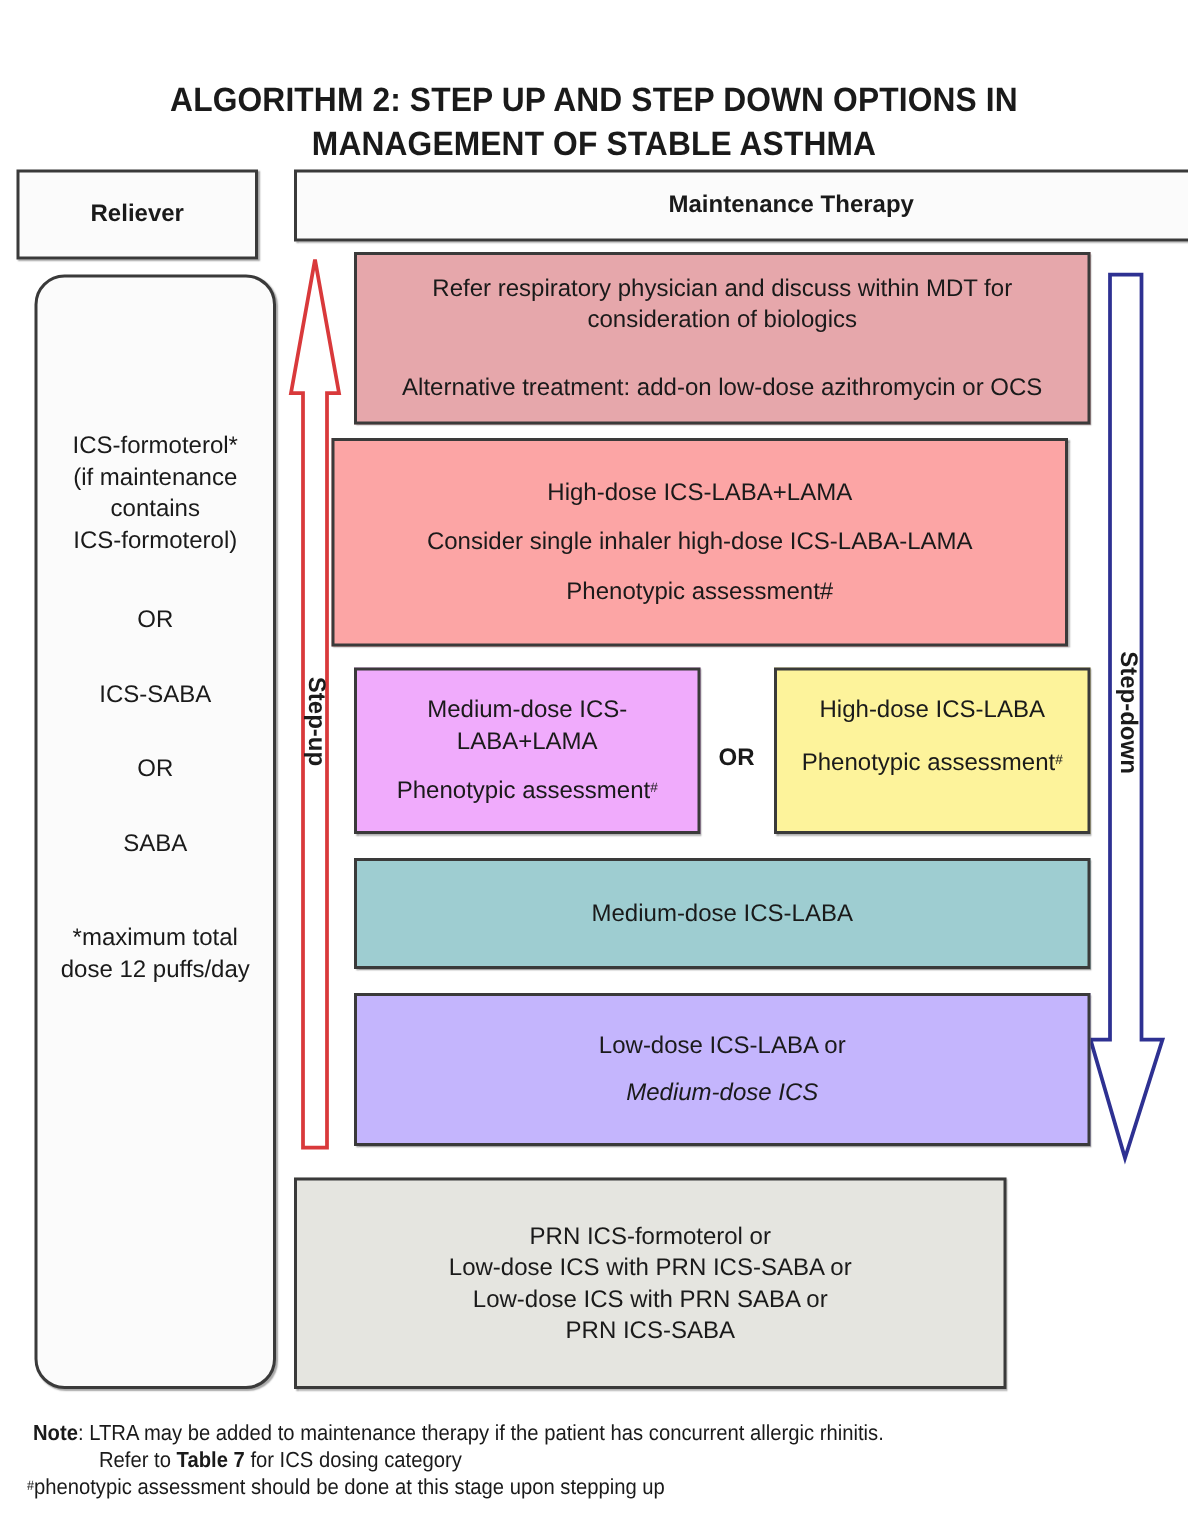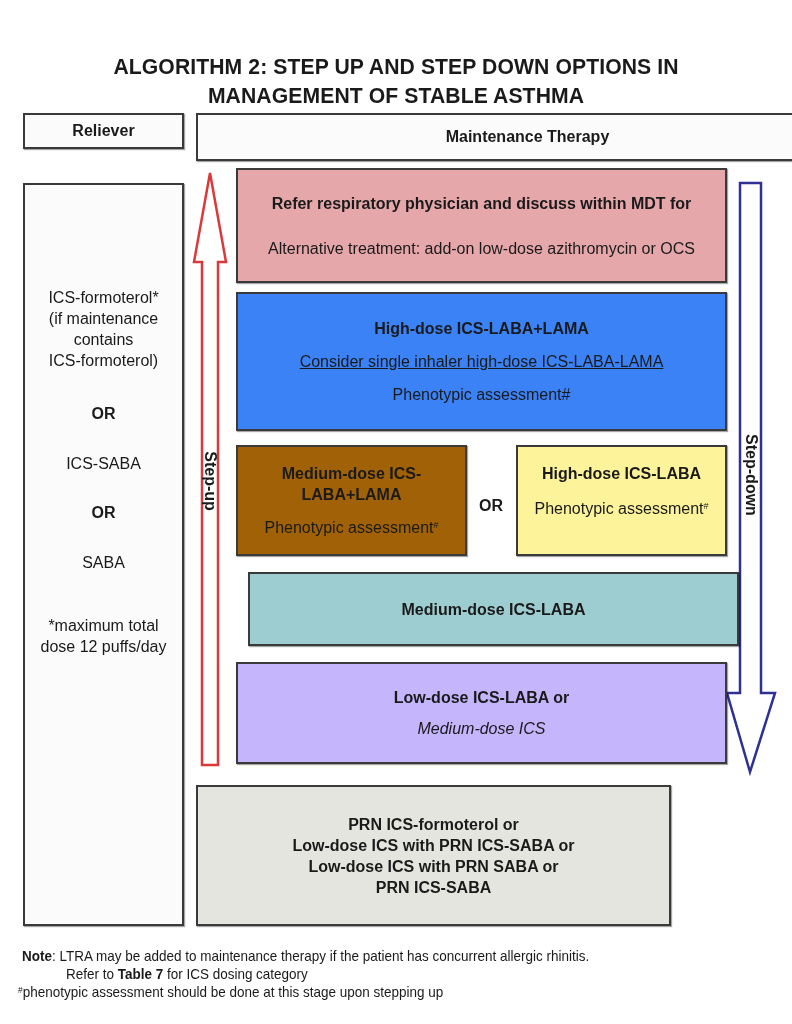--- a/index.html
+++ b/index.html
@@ -4,46 +4,46 @@
 <style>
   html, body { margin: 0; padding: 0; background: #ffffff; }
   body { width: 792px; height: 1024px; position: relative; overflow: hidden;
          font-family: "Liberation Sans", sans-serif; color: #1a1a1a; }
   .abs { position: absolute; box-sizing: border-box; }
   .title { left: 0; width: 792px; text-align: center; font-weight: bold; font-size: 22.5px;
            line-height: 29px; top: 52px; letter-spacing: 0.1px; transform: scaleX(0.94); transform-origin: center; }
   .box { border: 2px solid #3a3a3a; display: flex; flex-direction: column; align-items: center;
          justify-content: center; text-align: center; box-shadow: 1px 1px 1px rgba(0,0,0,0.35); }
   .hdr { background: #fbfbfb; font-weight: bold; font-size: 16px; }
-  .b { font-weight: bold; font-size: 16px; line-height: 21px; }
+  .b { font-weight: normal; font-size: 16px; line-height: 21px; }
   .n { font-size: 16px; line-height: 21px; }
   .reliever-body { background: #fbfbfb; justify-content: flex-start; }
   .reliever-body .n, .reliever-body .b { font-size: 16px; }
   .or-mid { font-weight: bold; font-size: 16px; }
   .note { left: 22px; font-size: 14.5px; line-height: 17px; transform: scaleX(0.93); transform-origin: left; }
   sup { font-size: 9px; vertical-align: top; position: relative; top: -2px; }
   svg { position: absolute; left: 0; top: 0; }
   .vlabel { font-weight: bold; font-size: 16px; white-space: nowrap; }
 </style>
 </head>
 <body>
 
 <div class="abs title">
   <div>ALGORITHM 2: STEP UP AND STEP DOWN OPTIONS IN</div>
   <div>MANAGEMENT OF STABLE ASTHMA</div>
 </div>
 
-<div class="abs box hdr" style="left:23px;top:113px;width:161px;height:36px;">
+<div class="abs box hdr" style="left:11px;top:113px;width:161px;height:60px;">
   <span>Reliever</span>
 </div>
 <div class="abs box hdr" style="left:196px;top:113px;width:663px;height:48px;">
   <span>Maintenance Therapy</span>
 </div>
 
-<div class="abs box reliever-body" style="left:23px;top:183px;width:161px;height:743px;">
+<div class="abs box reliever-body" style="left:23px;top:183px;width:161px;height:743px;border-radius:20px;">
   <div style="height:102px;"></div>
   <div class="n">
     <div>ICS-formoterol*</div>
     <div>(if maintenance</div>
     <div>contains</div>
     <div>ICS-formoterol)</div>
   </div>
   <div style="height:32px;"></div>
   <div class="b">OR</div>
   <div style="height:29px;"></div>
@@ -61,41 +61,42 @@
 
 <svg width="792" height="1024">
   <polygon points="210,173 226,262 218,262 218,765 202,765 202,262 194,262" fill="#ffffff" stroke="#d9393b" stroke-width="2.5" stroke-linejoin="miter"></polygon>
   <polygon points="740,183 761,183 761,693 775,693 750,772 727,693 740,693" fill="#ffffff" stroke="#2e3192" stroke-width="2.5" stroke-linejoin="miter"></polygon>
 </svg>
 <div class="abs vlabel" style="left:210px;top:481px;transform:translate(-50%,-50%) rotate(90deg);">Step-up</div>
 <div class="abs vlabel" style="left:751px;top:475px;transform:translate(-50%,-50%) rotate(90deg);">Step-down</div>
 
 <div class="abs box" style="left:236px;top:168px;width:491px;height:115px;background:#e6a7ab;">
   <div class="b">Refer respiratory physician and discuss within MDT for</div>
+  <div class="b">consideration of biologics</div>
   <div class="n" style="margin-top:24px;">Alternative treatment: add-on low-dose azithromycin or OCS</div>
 </div>
 
-<div class="abs box" style="left:236px;top:292px;width:491px;height:139px;background:#3b82f6;">
+<div class="abs box" style="left:221px;top:292px;width:491px;height:139px;background:#fca5a5;">
   <div class="b">High-dose ICS-LABA+LAMA</div>
-  <div class="n" style="margin-top:12px;text-decoration:underline;">Consider single inhaler high-dose ICS-LABA-LAMA</div>
+  <div class="n" style="margin-top:12px;">Consider single inhaler high-dose ICS-LABA-LAMA</div>
   <div class="n" style="margin-top:12px;">Phenotypic assessment#</div>
 </div>
 
-<div class="abs box" style="left:236px;top:445px;width:231px;height:111px;background:#a16207;">
+<div class="abs box" style="left:236px;top:445px;width:231px;height:111px;background:#f0abfc;">
   <div class="b">Medium-dose ICS-</div>
   <div class="b">LABA+LAMA</div>
   <div class="n" style="margin-top:12px;"><span>Phenotypic assessment</span><sup>#</sup></div>
 </div>
 <div class="abs or-mid" style="left:466px;top:497px;width:50px;text-align:center;">OR</div>
 <div class="abs box" style="left:516px;top:445px;width:211px;height:111px;background:#fdf39b;justify-content:flex-start;padding-top:16px;text-align:right;">
   <div class="b">High-dose ICS-LABA</div>
   <div class="n" style="margin-top:14px;"><span>Phenotypic assessment</span><sup>#</sup></div>
 </div>
 
-<div class="abs box" style="left:236px;top:572px;width:491px;height:74px;background:#9ecdd1;margin-left:12px;">
+<div class="abs box" style="left:236px;top:572px;width:491px;height:74px;background:#9ecdd1;">
   <div class="b">Medium-dose ICS-LABA</div>
 </div>
 
 <div class="abs box" style="left:236px;top:662px;width:491px;height:102px;background:#c4b5fd;">
   <div class="b">Low-dose ICS-LABA or</div>
   <div class="n" style="margin-top:10px;font-style:italic;">Medium-dose ICS</div>
 </div>
 
 <div class="abs box" style="left:196px;top:785px;width:475px;height:141px;background:#e5e5e0;">
   <div class="b">PRN ICS-formoterol or</div>

